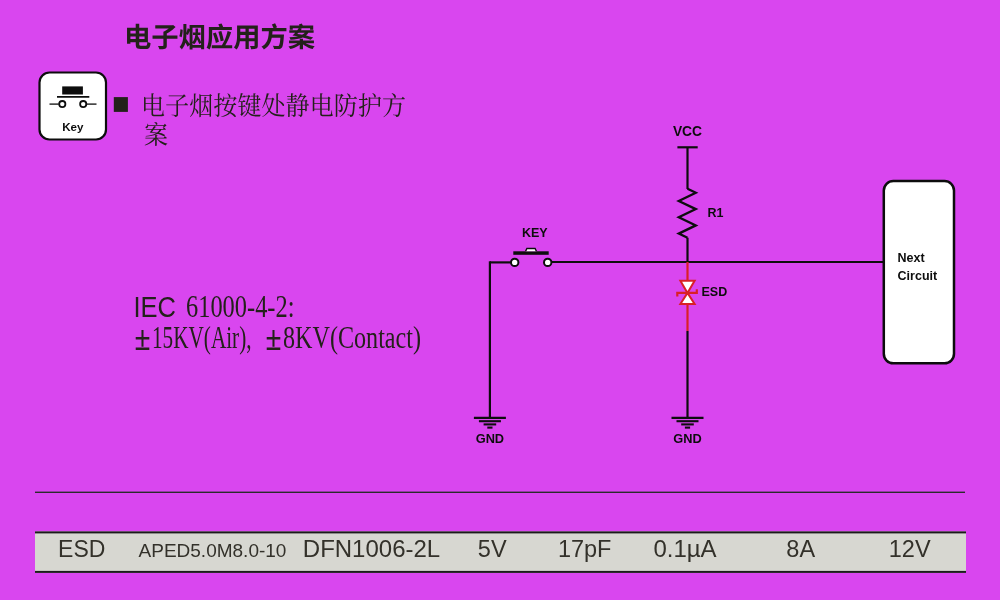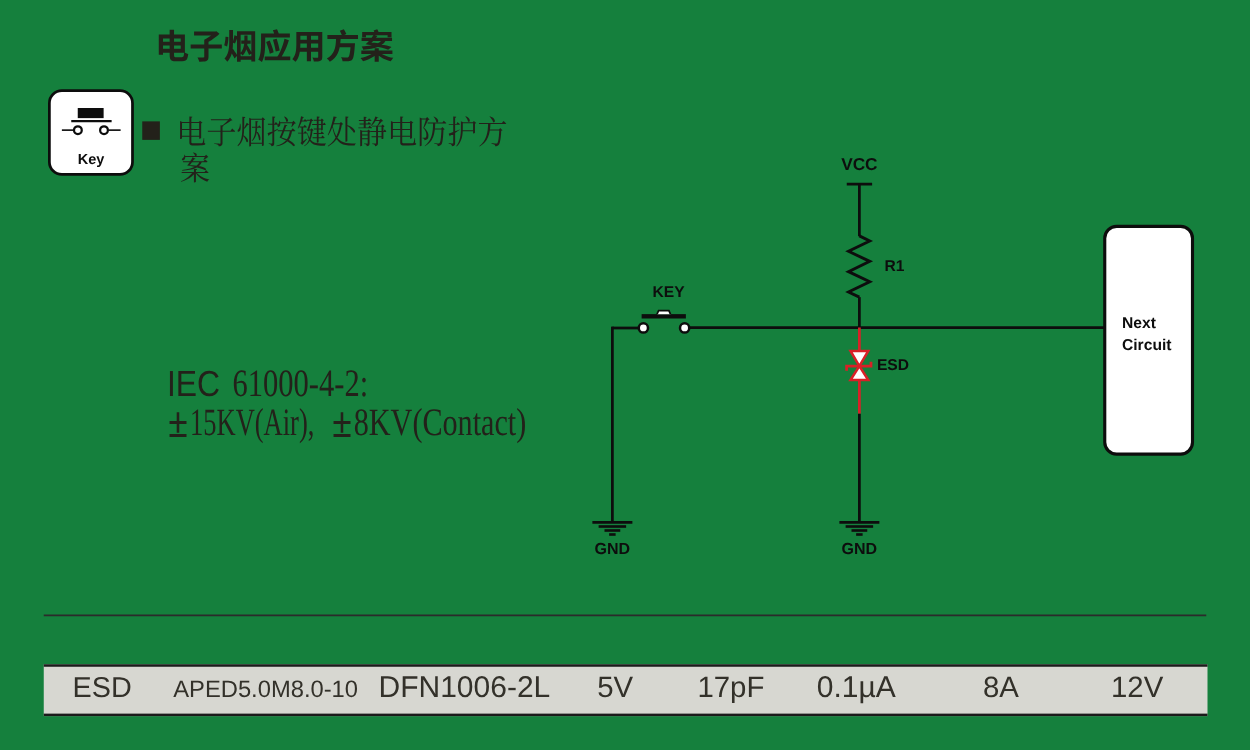--- a/index.html
+++ b/index.html
@@ -1,16 +1,16 @@
 <!DOCTYPE html>
 <html><head>
 <meta charset="utf-8">
 <style>
   html,body { margin:0; padding:0; background:#fff; }
-  #page { position:relative; width:1000px; height:600px; background:#15803d; overflow:hidden; }
+  #page { position:relative; width:1000px; height:600px; background:#d946ef; overflow:hidden; }
   svg { display:block; }
 </style>
 </head>
 <body>
 <div id="page">
 <svg width="1000" height="600" viewBox="0 0 1000 600">
 <path transform="translate(124.0,46.9) scale(0.02730,-0.02730)" d="M167 491H821V381H167ZM429 844H558V116Q558 84 562 69Q566 54 580 48Q593 43 620 43Q628 43 645 43Q661 43 682 43Q703 43 723 43Q744 43 761 43Q778 43 785 43Q811 43 825 55Q838 67 845 99Q851 131 855 189Q878 173 912 159Q947 144 974 138Q966 59 948 12Q930 -36 895 -57Q859 -78 798 -78Q788 -78 768 -78Q749 -78 725 -78Q701 -78 677 -78Q653 -78 634 -78Q616 -78 607 -78Q538 -78 499 -61Q460 -44 444 -2Q429 40 429 117ZM187 705H876V170H187V288H754V588H187ZM111 705H235V112H111Z" fill="#23211a"></path>
 <path transform="translate(151.3,46.9) scale(0.02730,-0.02730)" d="M45 416H958V295H45ZM145 792H774V674H145ZM739 792H771L798 799L890 728Q841 680 779 632Q718 584 651 541Q585 499 520 467Q512 480 498 497Q484 513 469 529Q454 544 443 555Q499 581 557 618Q615 655 664 694Q713 733 739 765ZM443 555H568V53Q568 2 555 -25Q541 -52 505 -67Q469 -81 417 -85Q364 -89 295 -88Q292 -70 283 -48Q275 -26 264 -3Q254 19 244 36Q279 34 314 33Q350 32 376 33Q403 33 414 33Q431 34 437 38Q443 43 443 56Z" fill="#23211a"></path>
 <path transform="translate(178.6,46.9) scale(0.02730,-0.02730)" d="M175 839H286V495Q286 418 280 339Q275 261 258 185Q242 109 208 39Q174 -31 117 -92Q109 -78 95 -61Q80 -44 64 -29Q49 -13 36 -4Q99 66 128 149Q157 232 166 320Q175 409 175 495ZM66 643 150 632Q151 590 146 540Q141 491 133 443Q124 396 112 358L25 390Q38 422 46 466Q54 509 60 556Q65 602 66 643ZM329 682 430 645Q407 593 385 536Q363 479 344 440L272 471Q283 500 294 537Q305 575 314 613Q324 651 329 682ZM269 305Q277 295 292 273Q308 252 326 225Q345 198 363 171Q381 144 395 123Q410 101 416 91L330 5Q318 31 301 64Q283 96 263 130Q243 165 225 195Q206 226 193 247ZM528 532H803V435H528ZM470 73H873V-34H470ZM619 674H712V546Q712 493 707 435Q703 377 689 318Q674 259 646 201Q618 144 569 93Q557 109 535 129Q513 149 496 160Q538 204 562 253Q587 303 599 353Q611 404 615 454Q619 503 619 548ZM403 805H935V-83H823V697H510V-91H403ZM612 382 687 424Q714 382 744 332Q773 283 798 236Q823 190 837 154L756 104Q743 140 719 188Q695 236 667 287Q639 337 612 382Z" fill="#23211a"></path>
 <path transform="translate(205.9,46.9) scale(0.02730,-0.02730)" d="M172 733H952V620H172ZM108 733H230V464Q230 403 227 330Q223 257 213 180Q203 104 184 32Q165 -41 133 -99Q123 -88 103 -74Q83 -61 62 -48Q42 -36 27 -30Q55 23 72 86Q88 149 96 216Q104 282 106 346Q108 409 108 464ZM454 833 575 861Q593 825 609 783Q626 740 635 709L510 675Q502 707 486 752Q470 797 454 833ZM258 489 363 530Q385 476 408 414Q430 353 448 295Q467 237 477 190L364 143Q355 190 338 250Q321 310 300 373Q278 435 258 489ZM457 552 566 580Q584 525 601 464Q618 403 632 344Q646 286 654 239L538 207Q532 254 518 313Q505 372 489 435Q473 497 457 552ZM795 584 923 541Q894 444 854 344Q813 243 763 148Q713 52 654 -30Q642 -13 618 9Q595 31 576 44Q628 120 670 212Q713 303 744 399Q776 496 795 584ZM215 63H963V-50H215Z" fill="#23211a"></path>

